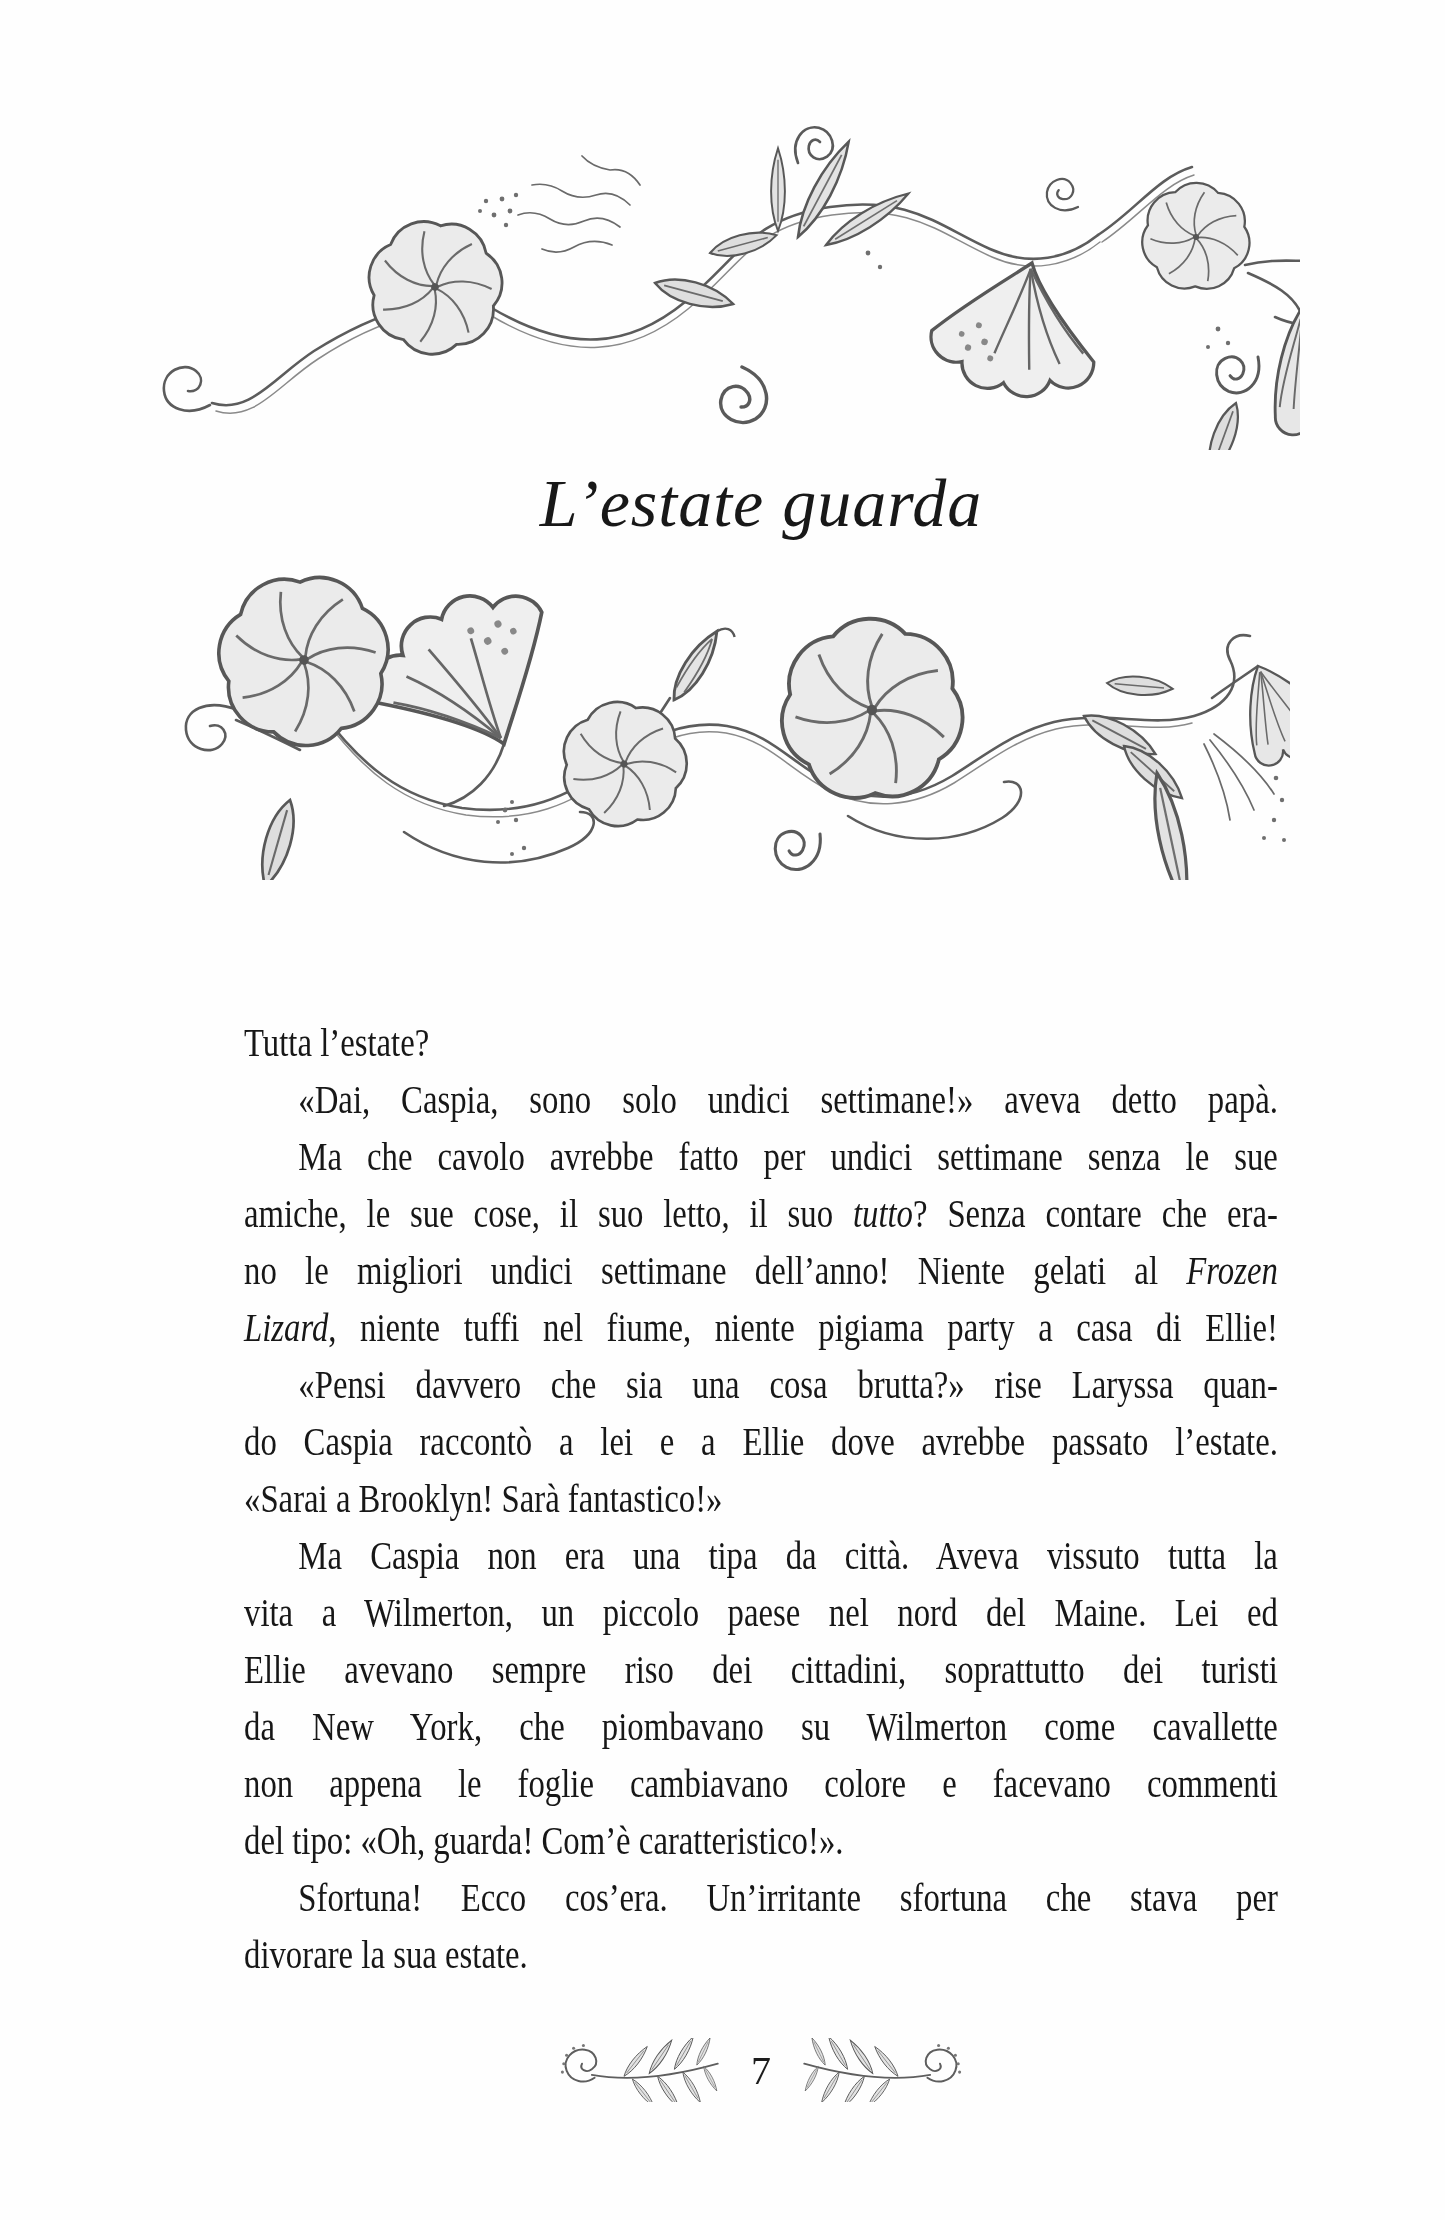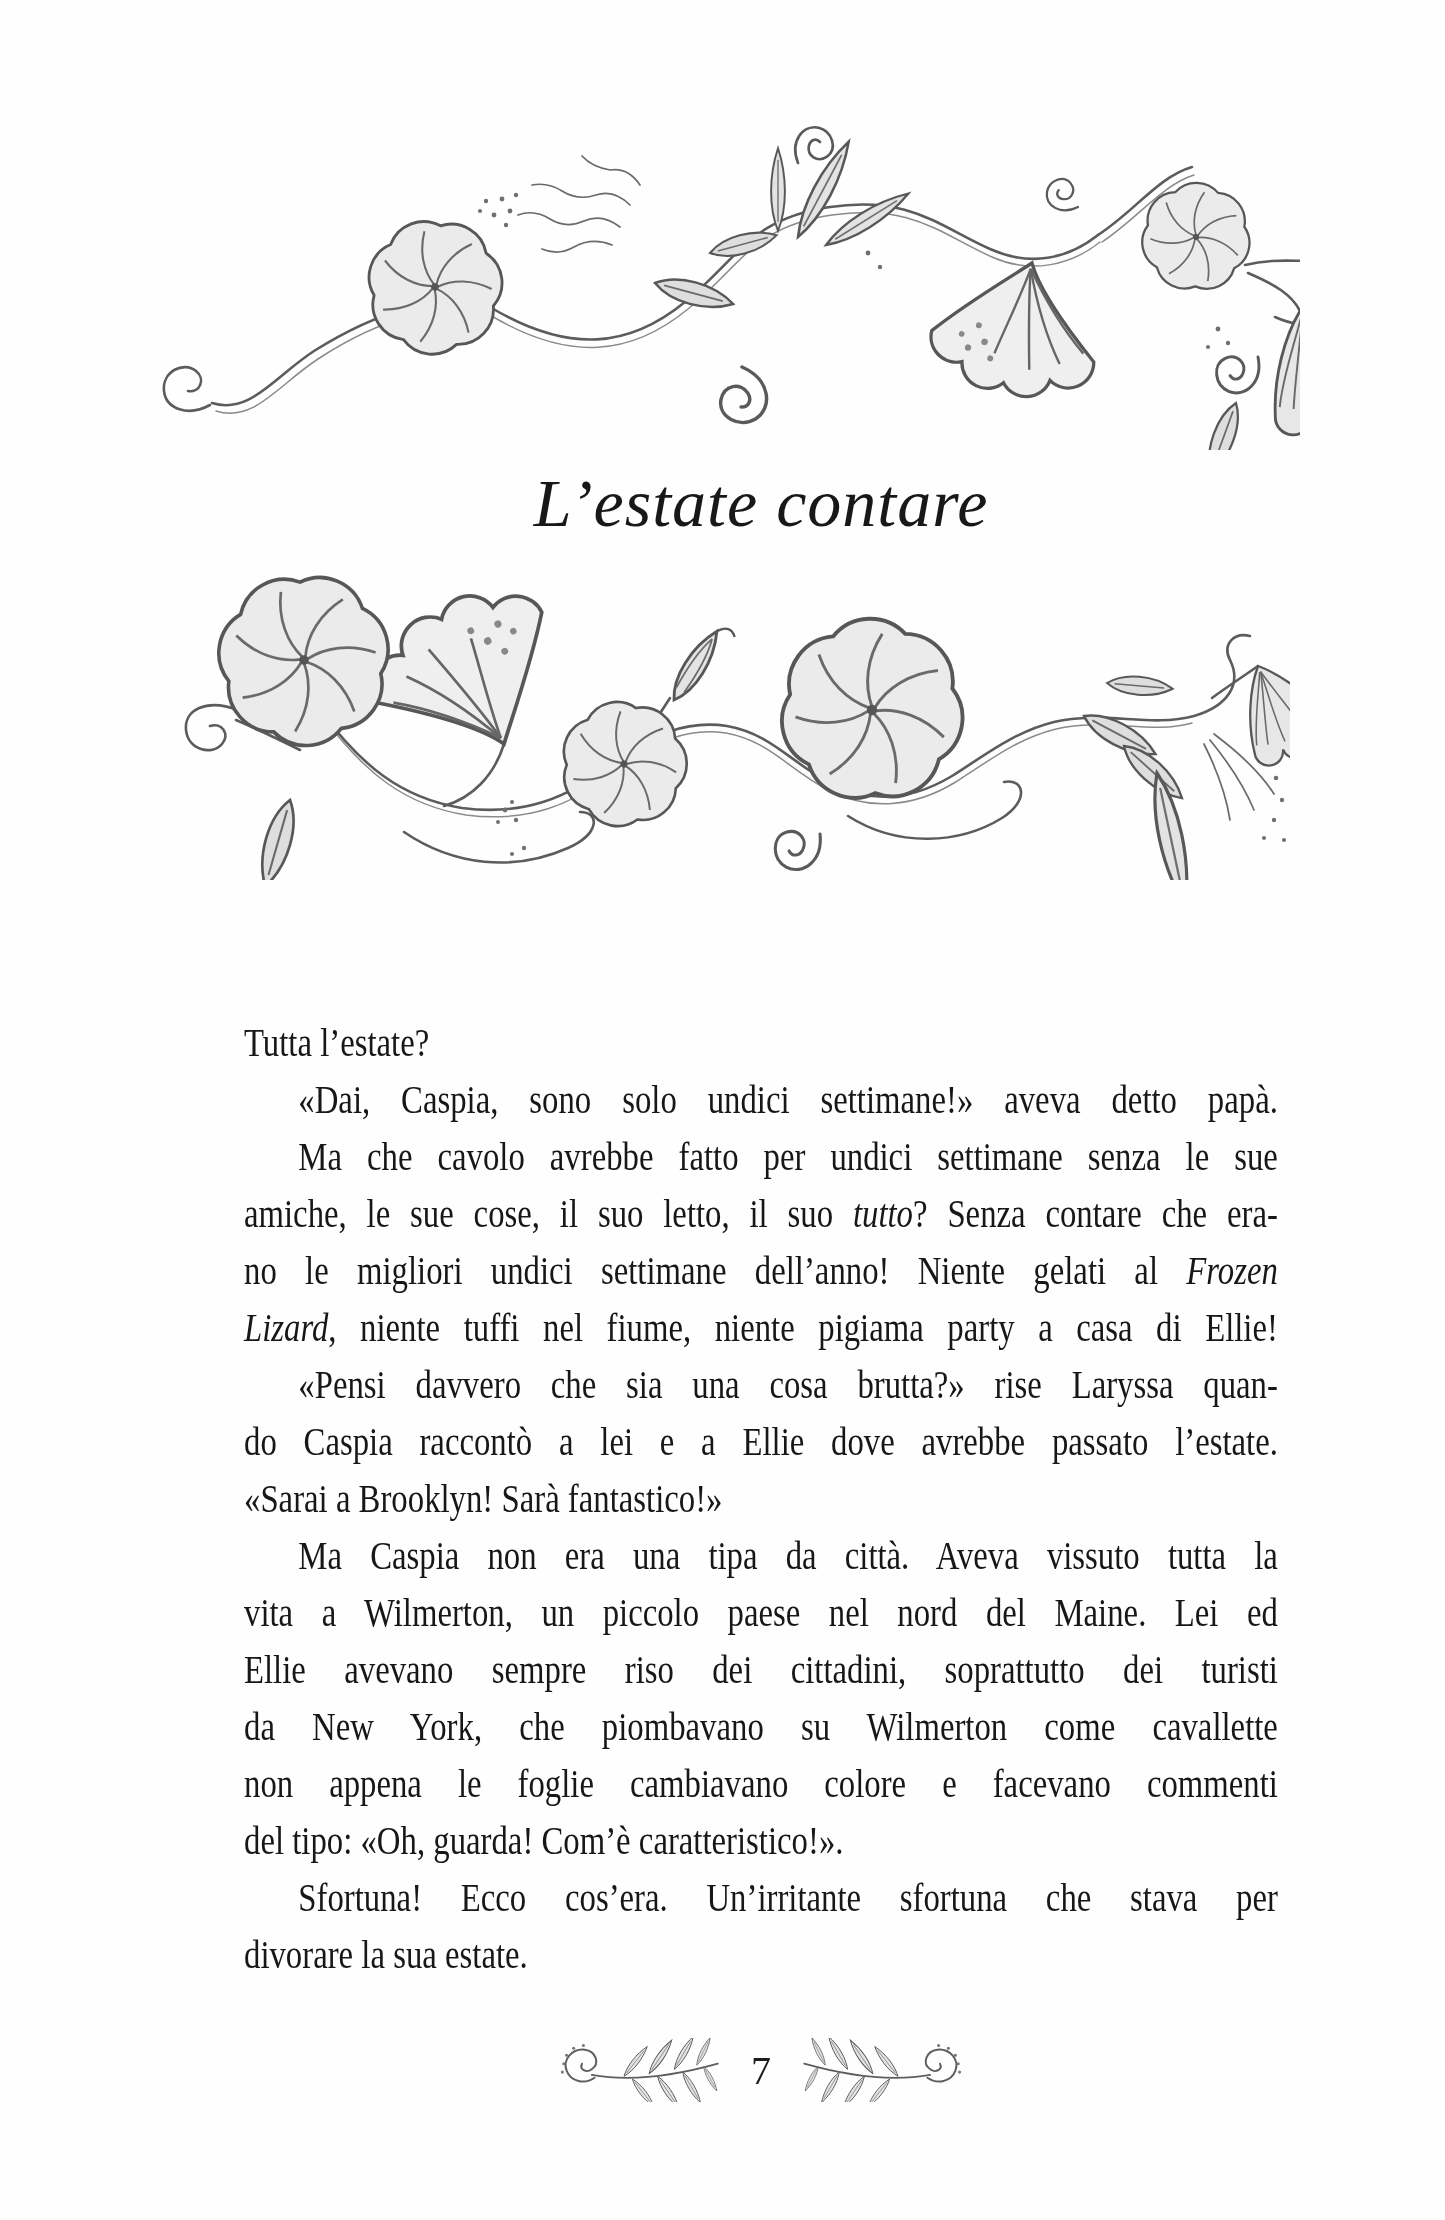--- a/index.html
+++ b/index.html
@@ -161,21 +161,21 @@
       <use href="#fl-sleaf" transform="translate(628,126) scale(1.15)"></use>
       <use href="#fl-fan" transform="translate(882,158) rotate(192) scale(1.5)"></use>
       <use href="#fl-pin" transform="translate(285,182) rotate(18) scale(1.18)"></use>
       <use href="#fl-pin" transform="translate(1046,132) rotate(-12) scale(0.95)"></use>
       <path class="vine" d="M1098,168 C1126,180 1142,190 1150,206"></path>
       <use href="#fl-bell" transform="translate(1150,206) rotate(-14) scale(1.3)"></use>
       <use href="#fl-leaf" transform="translate(1086,298) rotate(200) scale(1.25)"></use>
     </svg>
   </div>
 
-  <div class="chapter-title">L’estate contare</div>
+  <div class="chapter-title">L’estate guarda</div>
 
   <div class="ornament" id="orn-bottom">
     <svg viewBox="0 0 1118 332">
       <path class="vine" d="M148,162 C188,216 228,250 290,260 C352,268 396,250 440,216 C480,186 515,172 555,178 C600,186 620,216 660,236 C700,256 740,252 780,228 C815,206 842,184 882,174 C932,162 978,180 1022,168 C1056,158 1070,136 1058,112"></path>
       <path class="vine-thin" d="M152,170 C192,224 232,257 294,267 C356,275 400,257 444,223 C482,193 516,179 554,185 C598,193 618,223 658,243 C698,263 742,259 782,235 C817,213 844,191 884,181 C934,169 978,187 1020,175"></path>
       <path class="vine" d="M1058,112 C1050,96 1062,84 1078,88"></path>
       <path class="vine" d="M66,162 C34,150 12,162 14,182 C16,202 40,208 50,196 C58,186 50,174 38,178"></path>
       <path class="vine" d="M64,172 C92,184 112,194 128,202"></path>
       <path class="vine" d="M332,196 C322,228 300,250 272,258"></path>
       <path class="vine" d="M498,150 C482,176 466,196 450,212"></path>

